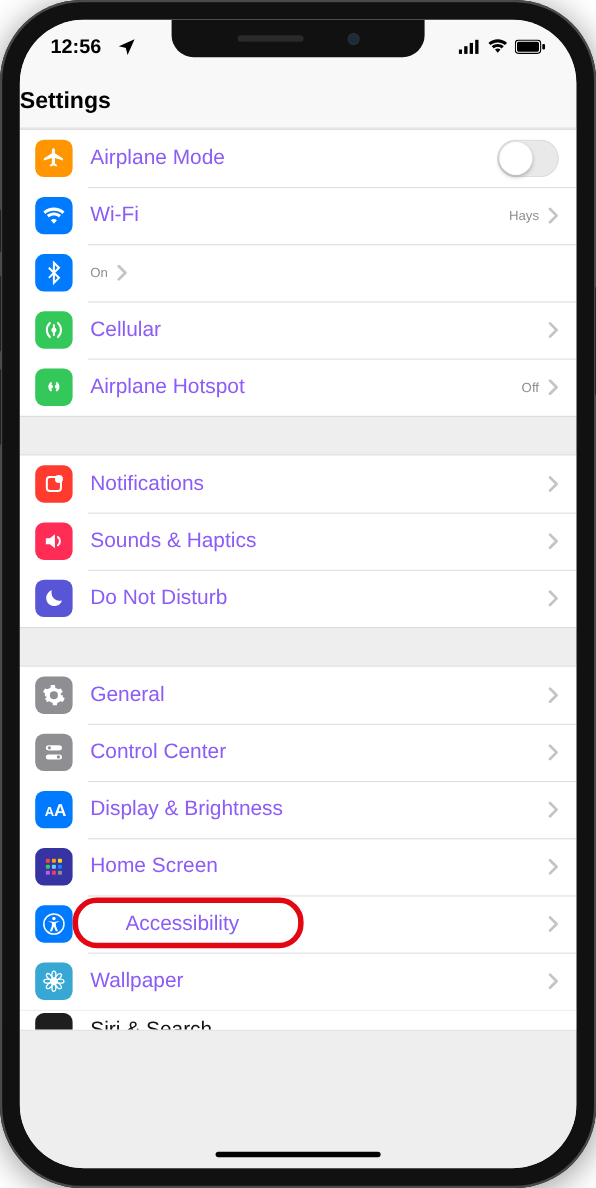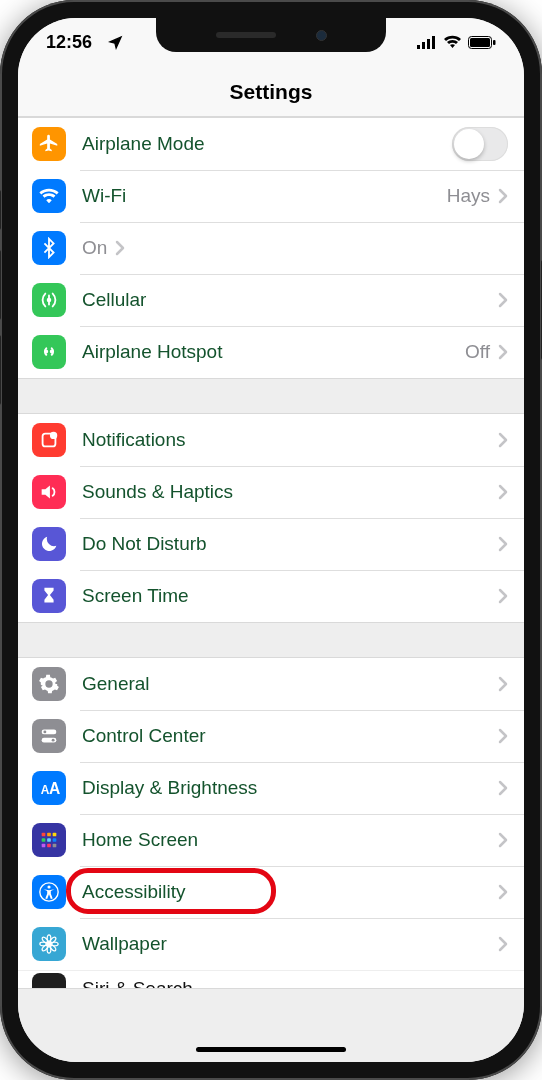--- a/index.html
+++ b/index.html
@@ -14,30 +14,30 @@
     .vol2 { left:-4px; top:250px; width:5px; height:70px; }
     .vol3 { left:-4px; top:335px; width:5px; height:70px; }
     .pwr  { right:-4px; top:260px; width:5px; height:100px; }
     .screen { width:100%; height:100%; background:#f2f2f2; border-radius:58px; overflow:hidden; position:relative; display:flex; flex-direction:column; }
     .notch { position:absolute; top:0; left:50%; transform:translateX(-50%); width:230px; height:34px; background:#111; border-bottom-left-radius:20px; border-bottom-right-radius:20px; z-index:10; display:flex; align-items:center; justify-content:center; gap:40px;}
     .notch .speaker { width:60px; height:6px; background:#2a2a2a; border-radius:3px; }
     .notch .cam { width:11px; height:11px; background:#1b2b3c; border-radius:50%; border:1px solid #333; }
     .status-bar { height:48px; display:flex; justify-content:space-between; align-items:center; padding:0 28px; font-weight:600; font-size:18px; background:#f8f8f8; }
     .sb-left { display:flex; align-items:center; gap:16px; }
     .sb-right { display:flex; align-items:center; gap:6px; }
-    .header { background:#f8f8f8; text-align:center; padding:14px 16px 12px; border-bottom:1px solid #d9d9d9; }
+    .header { background:#f8f8f8; padding:14px 0 12px; border-bottom:1px solid #d9d9d9; }
     .header-title { font-size:21px; font-weight:700; }
     .list { flex:1; overflow:hidden; background:#eee; }
     .group { background:#fff; border-top:1px solid #d9d9d9; border-bottom:1px solid #d9d9d9; }
     .group + .group { margin-top:34px; }
     .row { display:flex; align-items:center; height:52px; padding:0 16px 0 14px; position:relative; }
     .row + .row::before { content:""; position:absolute; left:62px; right:0; top:0; height:1px; background:#dedede; }
     .row .icon-wrap { width:34px; height:34px; border-radius:8px; margin-right:16px; display:flex; align-items:center; justify-content:center; flex-shrink:0; }
-    .row .label { flex:1; font-size:19px; color:#14532d; }
-    .row .value { font-size:19px; color:#8e8e93; margin-right:8px; }
+    .row .label { flex:1; font-size:19px; color:#8b5cf6; }
+    .row .value { font-size:12px; color:#8e8e93; margin-right:8px; }
     .chevron { color:#c4c4c7; }
     .toggle { width:56px; height:34px; background:#e9e9ea; border-radius:17px; position:relative; box-shadow:inset 0 0 0 1px #ddd; }
     .toggle .knob { position:absolute; left:2px; top:2px; width:30px; height:30px; background:#fff; border-radius:50%; box-shadow:0 2px 4px rgba(0,0,0,.25); }
     .home-ind { position:absolute; bottom:10px; left:50%; transform:translateX(-50%); width:150px; height:5px; background:#000; border-radius:3px; }
     .highlight { position:absolute; border:5px solid #e30613; border-radius:22px; pointer-events:none; z-index:5; }
     .cut { height:18px; overflow:hidden; background:#fff; border-top:1px solid #eee; position:relative;}
     .cut .icon-wrap{ width:34px;height:34px;border-radius:8px;margin:2px 16px 0 14px;display:flex;align-items:center;justify-content:center;}
     .cut .inner{display:flex;align-items:center;}
     .cut .label{font-size:19px;color:#111;}
     svg { display:block; }
@@ -177,31 +177,20 @@
             <div class="icon-wrap" style="background: rgb(88, 86, 214);">
               <svg width="22" height="22" viewBox="0 0 24 24" fill="#fff">
                 <path d="M20 14A8 8 0 0 1 10 4a8 8 0 1 0 10 10z"></path>
               </svg>
             </div>
             <div class="label">Do Not Disturb</div>
             <svg class="chevron" width="10" height="16" viewBox="0 0 10 16" fill="none" stroke="#c4c4c7" stroke-width="2.5" stroke-linecap="round" stroke-linejoin="round">
               <path d="M2 2l6 6-6 6"></path>
             </svg>
           </div>
-          <div class="row">
-            <div class="icon-wrap" style="background: rgb(88, 86, 214);">
-              <svg width="22" height="22" viewBox="0 0 24 24" fill="#fff">
-                <path d="M7 3h10v3l-4 5 4 5v3H7v-3l4-5-4-5V3z"></path>
-              </svg>
-            </div>
-            <div class="label">Screen Time</div>
-            <svg class="chevron" width="10" height="16" viewBox="0 0 10 16" fill="none" stroke="#c4c4c7" stroke-width="2.5" stroke-linecap="round" stroke-linejoin="round">
-              <path d="M2 2l6 6-6 6"></path>
-            </svg>
-          </div>
         </div>
         <div class="group">
           <div class="row">
             <div class="icon-wrap" style="background: rgb(142, 142, 147);">
               <svg width="22" height="22" viewBox="0 0 24 24" fill="#fff">
                 <path d="M12 8a4 4 0 1 0 0 8 4 4 0 0 0 0-8zm9 4c0 .6-.1 1.1-.2 1.7l2 1.6-2 3.4-2.4-.8c-.9.7-1.9 1.3-3 1.6l-.4 2.5h-4l-.4-2.5c-1.1-.3-2.1-.9-3-1.6l-2.4.8-2-3.4 2-1.6C3.1 13.1 3 12.6 3 12s.1-1.1.2-1.7l-2-1.6 2-3.4 2.4.8c.9-.7 1.9-1.3 3-1.6L9 2h4l.4 2.5c1.1.3 2.1.9 3 1.6l2.4-.8 2 3.4-2 1.6c.1.6.2 1.1.2 1.7z"></path>
               </svg>
             </div>
             <div class="label">General</div>
             <svg class="chevron" width="10" height="16" viewBox="0 0 10 16" fill="none" stroke="#c4c4c7" stroke-width="2.5" stroke-linecap="round" stroke-linejoin="round">
@@ -246,21 +235,21 @@
                 <rect x="4" y="16" width="4" height="4" rx="1" fill="#bf5af2"></rect>
                 <rect x="10" y="16" width="4" height="4" rx="1" fill="#ff375f"></rect>
                 <rect x="16" y="16" width="4" height="4" rx="1" fill="#8e8e93"></rect>
               </svg>
             </div>
             <div class="label">Home Screen</div>
             <svg class="chevron" width="10" height="16" viewBox="0 0 10 16" fill="none" stroke="#c4c4c7" stroke-width="2.5" stroke-linecap="round" stroke-linejoin="round">
               <path d="M2 2l6 6-6 6"></path>
             </svg>
           </div>
-          <div class="row" style="position: relative;">
+          <div class="row" style="position: relative; gap: 32px;">
             <div class="icon-wrap" style="background: rgb(0, 122, 255);">
               <svg width="22" height="22" viewBox="0 0 24 24" fill="#fff">
                 <circle cx="12" cy="12" r="10" fill="none" stroke="#fff" stroke-width="1.5"></circle>
                 <circle cx="12" cy="6.5" r="1.7"></circle>
                 <path d="M6 9l6 1 6-1-4 2v3l2 5-2 .5-2-5-2 5-2-.5 2-5v-3z"></path>
               </svg>
             </div>
             <div class="label">Accessibility</div>
             <svg class="chevron" width="10" height="16" viewBox="0 0 10 16" fill="none" stroke="#c4c4c7" stroke-width="2.5" stroke-linecap="round" stroke-linejoin="round">
               <path d="M2 2l6 6-6 6"></path>

